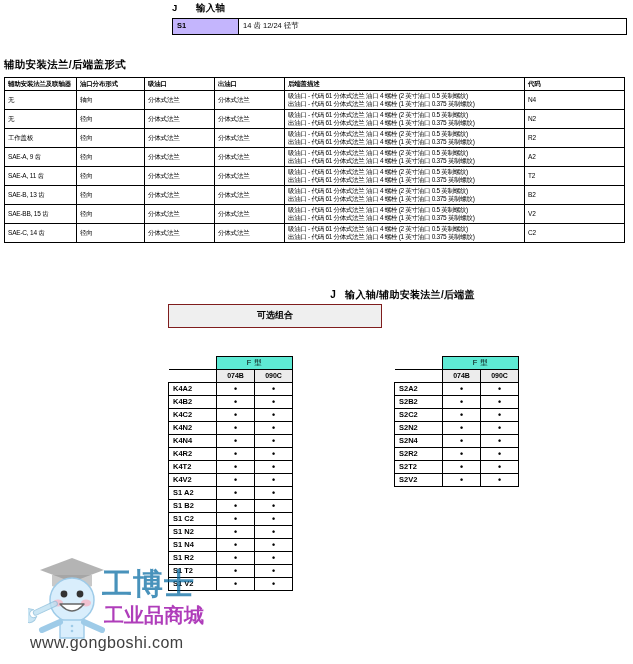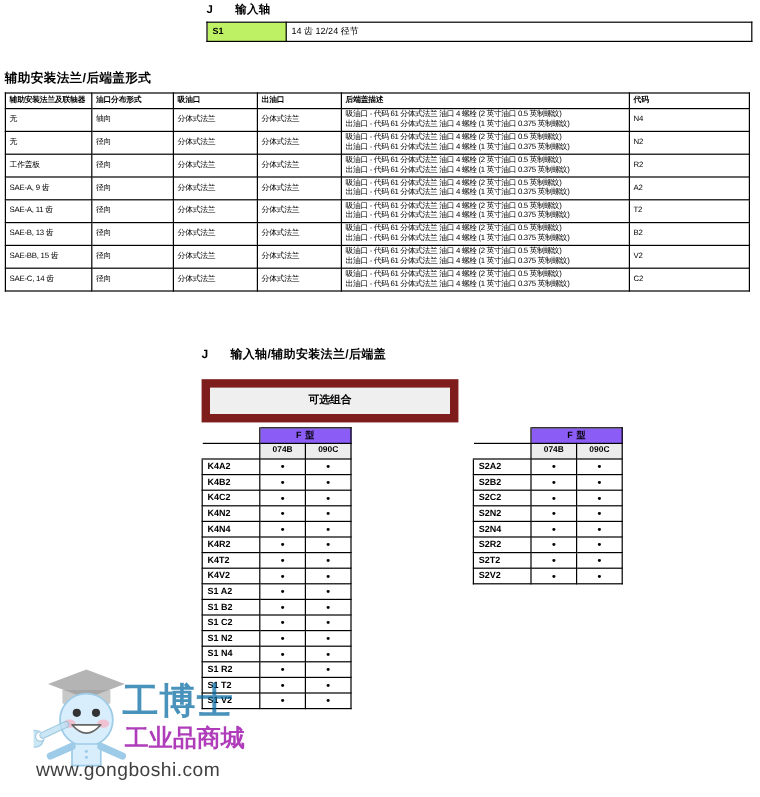--- a/index.html
+++ b/index.html
@@ -54,21 +54,21 @@
   }
   #tbl-input-shaft td {
     height: 11px;
     font-size: 7.5px;
     vertical-align: middle;
     padding: 2px 4px;
   }
   #tbl-input-shaft td.code {
     width: 66px;
     font-weight: bold;
-    background: #bef264;
+    background: #c4b5fd;
   }
 
   
   #sec-aux-flange {
     position: absolute;
     left: 4px;
     top: 58px;
     width: 624px;
   }
   #sec-aux-flange .sec-head {
@@ -105,24 +105,24 @@
   .col-e { width: 240px; }
   .col-f { width: 100px; }
 
   
   #sec-combos {
     position: absolute;
     left: 168px;
     top: 288px;
     width: 460px;
   }
-  #sec-combos .sec-head { font-size: 10px; margin-bottom: 14px; }
+  #sec-combos .sec-head { font-size: 10px; margin-bottom: 2px; text-align: center; }
   #combo-banner {
     width: 214px;
-    border: 7px solid #7f1d1d;
+    border: 1px solid #7f1d1d;
     background: #efefef;
     text-align: center;
     font-size: 9px;
     font-weight: bold;
     padding: 4px 0 5px 0;
     margin-bottom: 17px;
     box-sizing: border-box;
   }
 
   .combo-wrap {
@@ -135,22 +135,22 @@
   table.combo { width: 124px; }
   table.combo th,
   table.combo td {
     font-size: 7.5px;
     height: 12px;
     padding: 0 4px;
     vertical-align: middle;
     text-align: center;
   }
   table.combo th.f-type {
-    background: #8b5cf6;
-    font-weight: bold;
+    background: #5eead4;
+    font-weight: normal;
     letter-spacing: 0.5px;
   }
   table.combo th.sub {
     background: #ececec;
     font-weight: bold;
     font-size: 7px;
   }
   table.combo th.blank {
     border-left: none;
     border-top: none;

